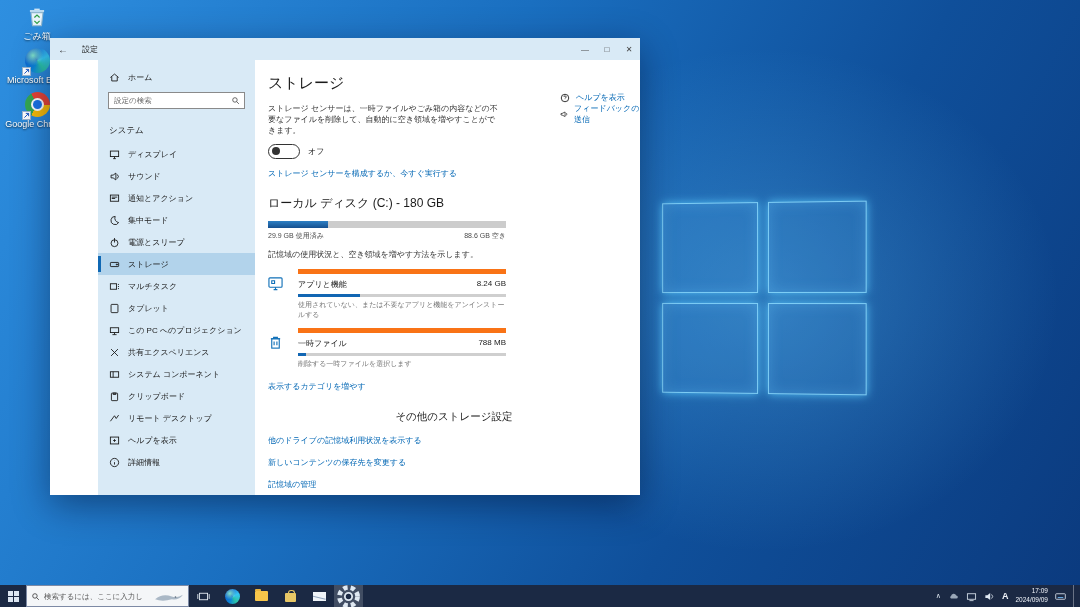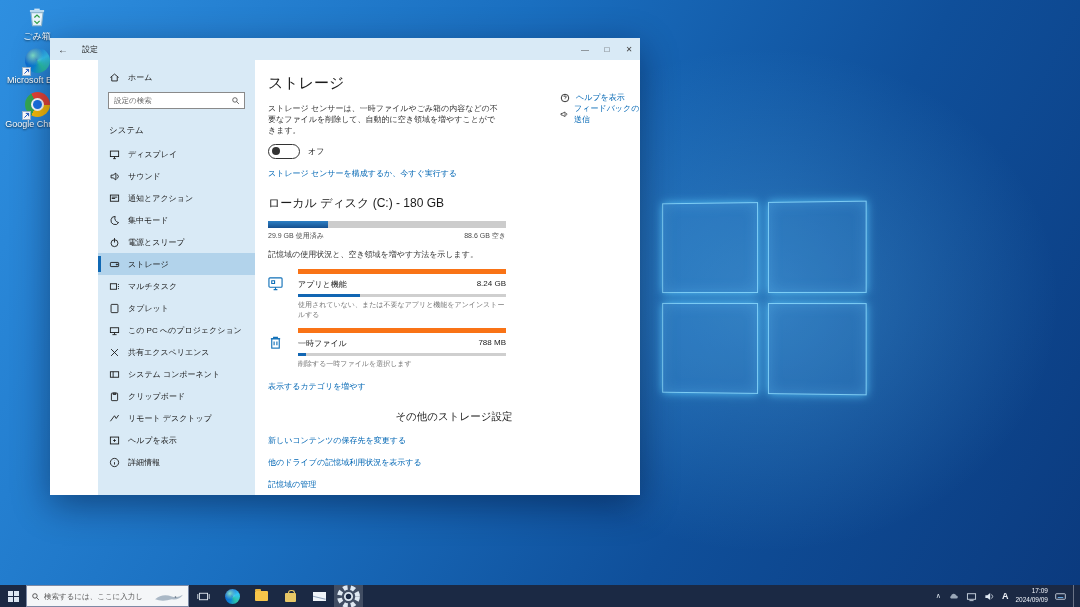--- a/index.html
+++ b/index.html
@@ -354,22 +354,22 @@
               <span class="fill" style="display: block; width: 4%;"></span>
             </span>
           <span class="cat-sub">削除する一時ファイルを選択します</span>
         </span>
       </div>
 
       <a class="link more-link" href="#">表示するカテゴリを増やす</a>
 
       <h3 class="other-title">その他のストレージ設定</h3>
       <div class="other-links">
+        <a class="link" href="#">他のドライブの記憶域利用状況を表示する</a>
         <a class="link" href="#">新しいコンテンツの保存先を変更する</a>
-        <a class="link" href="#">他のドライブの記憶域利用状況を表示する</a>
         <a class="link" href="#">記憶域の管理</a>
         <a class="link" href="#">ドライブの最適化</a>
 
       </div>
 
       <div class="help-col">
         <span class="help-item">
           <svg viewBox="0 0 16 16">
               <circle cx="8" cy="8" r="6"></circle>
               <path d="M6.3 6.3a1.7 1.7 0 1 1 2.5 1.5c-.5.3-.8.7-.8 1.2M8 11v.3"></path>

